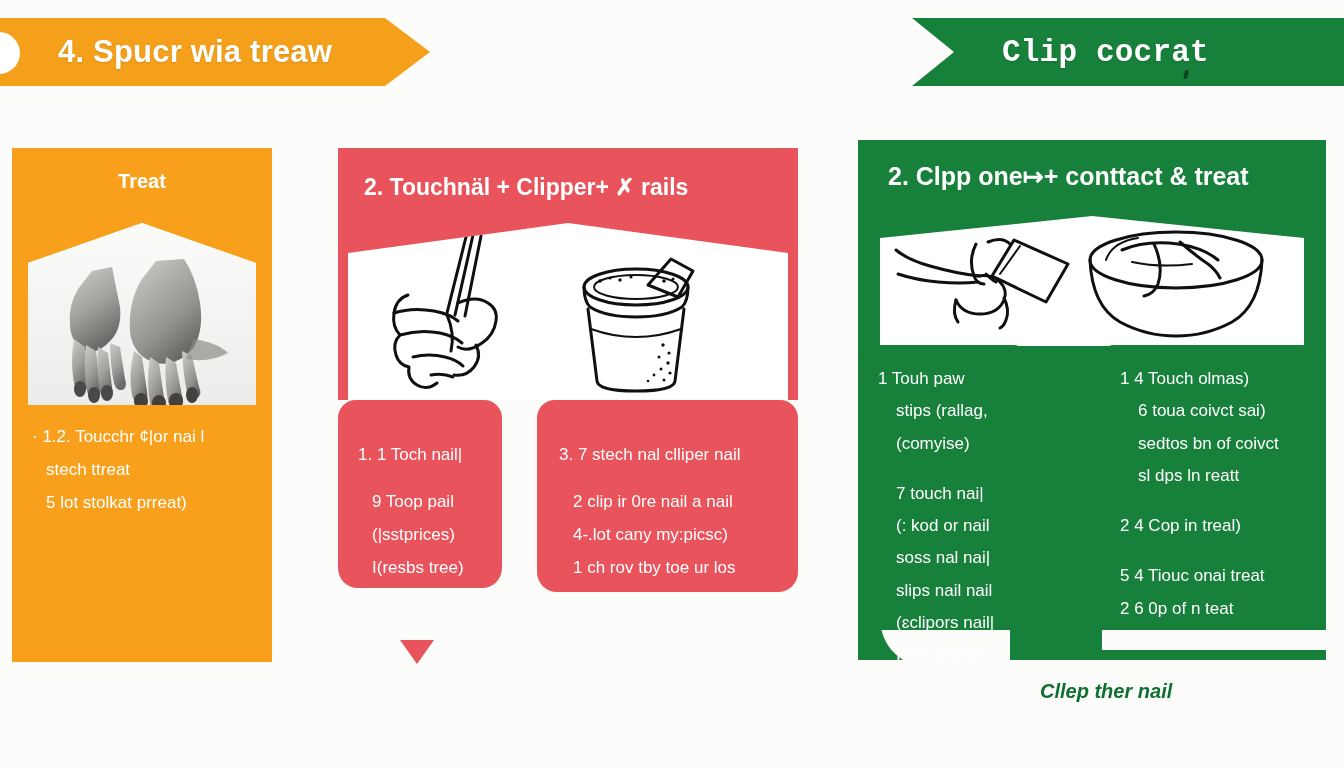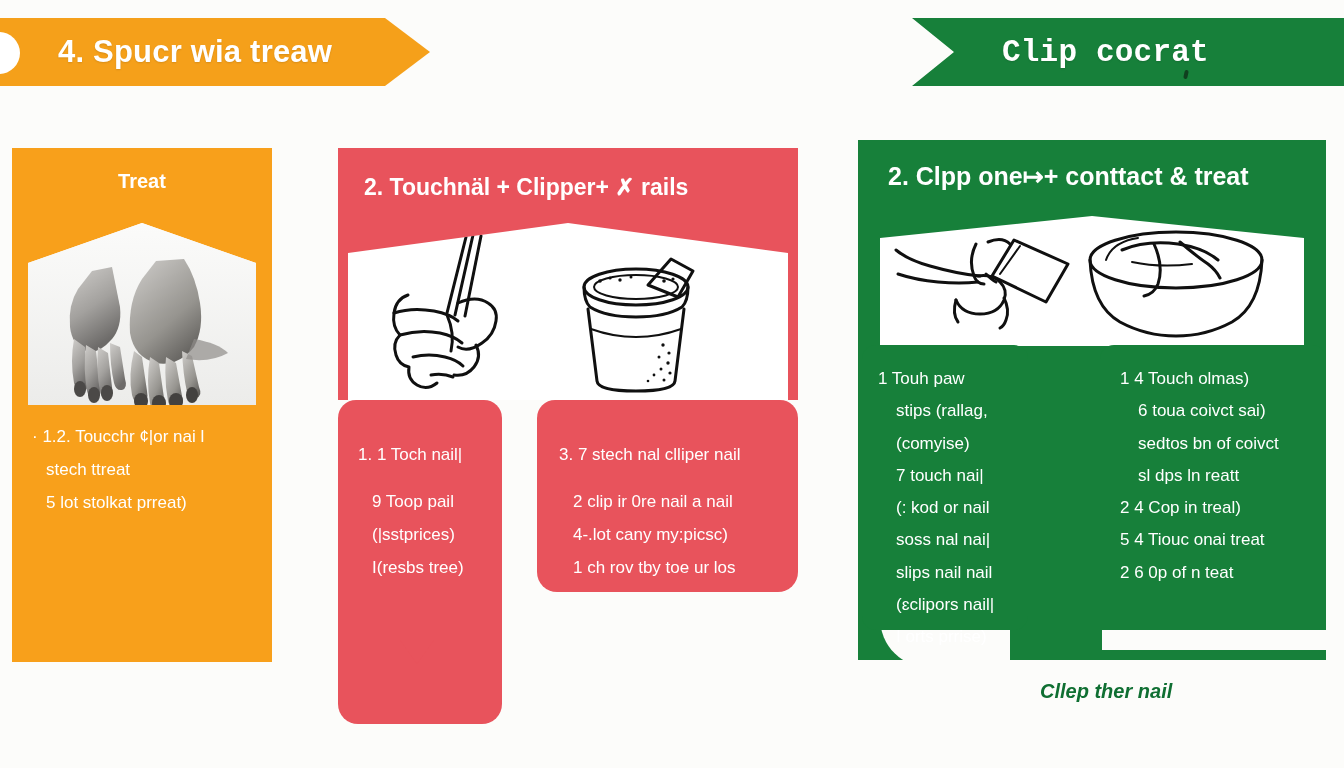--- a/index.html
+++ b/index.html
@@ -138,21 +138,21 @@
     background: #ffffff;
     clip-path: polygon(0 30px, 50% 0, 100% 30px, 100% 100%, 0 100%);
   }
   .red-art svg { position: absolute; left: 0; top: 0; }
 
   .red-box {
     position: absolute;
     background: #e8535c;
     border-radius: 0 0 20px 20px;
   }
-  .red-box.left  { left: 338px; top: 400px; width: 164px; height: 324px; }
+  .red-box.left  { left: 338px; top: 400px; width: 164px; height: 188px; }
   .red-box.right { left: 537px; top: 400px; width: 261px; height: 192px; border-radius: 18px 18px 20px 20px; }
   .red-box.left { border-radius: 18px 18px 20px 20px; }
 
   .red-box .bl {
     color: #ffffff;
     font-size: 17px;
     line-height: 1.95;
     white-space: nowrap;
     font-weight: 500;
   }
@@ -226,21 +226,21 @@
   .green-bubble .bl {
     color: #ffffff;
     font-size: 17px;
     line-height: 1.9;
     white-space: nowrap;
     font-weight: 500;
   }
   .green-bubble.b1 .list { position: absolute; left: 16px; top: 18px; }
   .green-bubble.b2 .list { position: absolute; left: 20px; top: 18px; }
   .green-bubble .bl.i1 { margin-left: 18px; }
-  .green-bubble .bl.gap { }
+  .green-bubble .bl.gap { margin-top: 18px; }
 
   .green-caption {
     position: absolute;
     left: 1040px; top: 680px;
     color: #0f6f32;
     font-size: 20px;
     font-style: italic;
     font-weight: bold;
     white-space: nowrap;
   }

